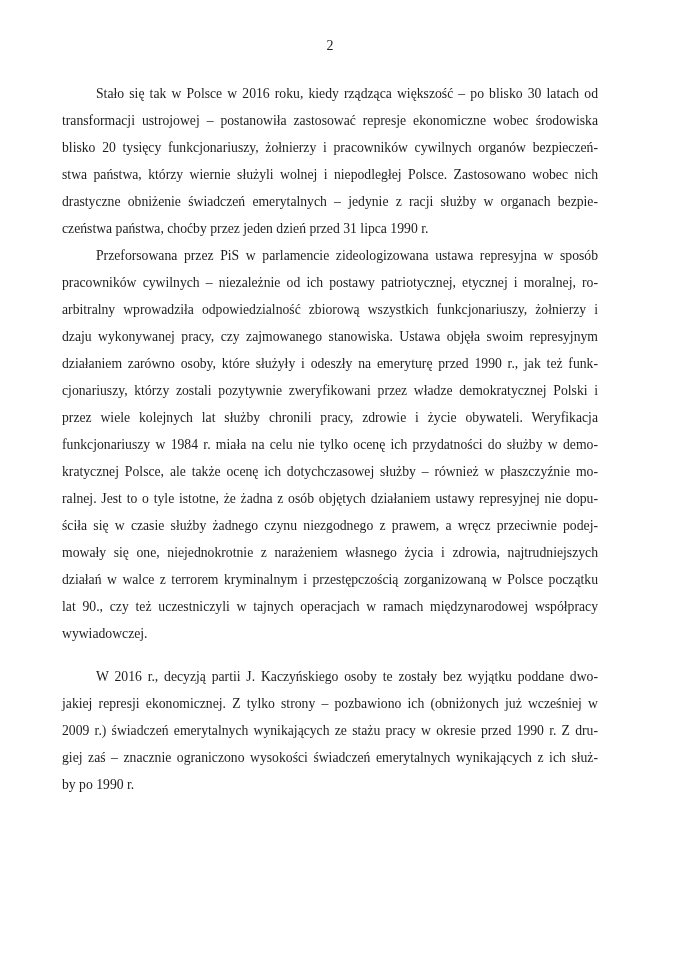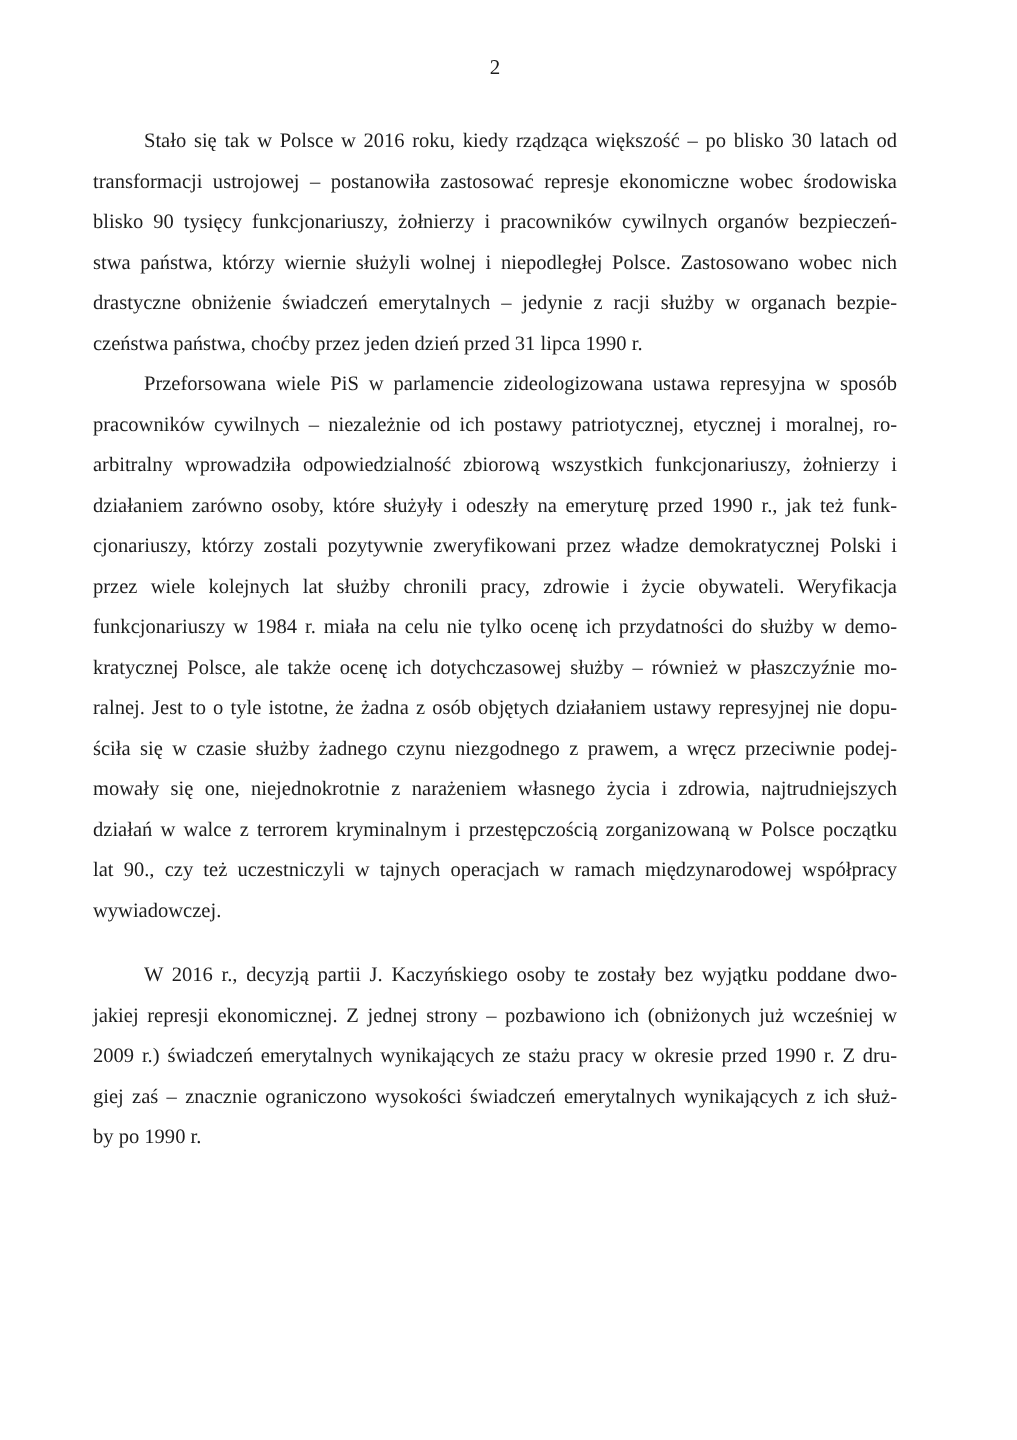--- a/index.html
+++ b/index.html
@@ -50,42 +50,43 @@
 </style>
 </head>
 <body>
 
 <div class="page">
   <div class="page-number">2</div>
   <div class="content" id="content">
       <div class="paragraph">
         <div class="line first">Stało się tak w Polsce w 2016 roku, kiedy rządząca większość – po blisko 30 latach od</div>
         <div class="line">transformacji ustrojowej – postanowiła zastosować represje ekonomiczne wobec środowiska</div>
-        <div class="line">blisko 90 tysięcy funkcjonariuszy, żołnierzy i pracowników cywilnych organów bezpieczeń-</div>
+        <div class="line">blisko 20 tysięcy funkcjonariuszy, żołnierzy i pracowników cywilnych organów bezpieczeń-</div>
         <div class="line">stwa państwa, którzy wiernie służyli wolnej i niepodległej Polsce. Zastosowano wobec nich</div>
         <div class="line">drastyczne obniżenie świadczeń emerytalnych – jedynie z racji służby w organach bezpie-</div>
         <div class="line last">czeństwa państwa, choćby przez jeden dzień przed 31 lipca 1990 r.</div>
       </div>
       <div class="paragraph">
-        <div class="line first">Przeforsowana wiele PiS w parlamencie zideologizowana ustawa represyjna w sposób</div>
+        <div class="line first">Przeforsowana przez PiS w parlamencie zideologizowana ustawa represyjna w sposób</div>
         <div class="line">pracowników cywilnych – niezależnie od ich postawy patriotycznej, etycznej i moralnej, ro-</div>
         <div class="line">arbitralny wprowadziła odpowiedzialność zbiorową wszystkich funkcjonariuszy, żołnierzy i</div>
+        <div class="line">dzaju wykonywanej pracy, czy zajmowanego stanowiska. Ustawa objęła swoim represyjnym</div>
         <div class="line">działaniem zarówno osoby, które służyły i odeszły na emeryturę przed 1990 r., jak też funk-</div>
         <div class="line">cjonariuszy, którzy zostali pozytywnie zweryfikowani przez władze demokratycznej Polski i</div>
         <div class="line">przez wiele kolejnych lat służby chronili pracy, zdrowie i życie obywateli. Weryfikacja</div>
         <div class="line">funkcjonariuszy w 1984 r. miała na celu nie tylko ocenę ich przydatności do służby w demo-</div>
         <div class="line">kratycznej Polsce, ale także ocenę ich dotychczasowej służby – również w płaszczyźnie mo-</div>
         <div class="line">ralnej. Jest to o tyle istotne, że żadna z osób objętych działaniem ustawy represyjnej nie dopu-</div>
         <div class="line">ściła się w czasie służby żadnego czynu niezgodnego z prawem, a wręcz przeciwnie podej-</div>
         <div class="line">mowały się one, niejednokrotnie z narażeniem własnego życia i zdrowia, najtrudniejszych</div>
         <div class="line">działań w walce z terrorem kryminalnym i przestępczością zorganizowaną w Polsce początku</div>
         <div class="line">lat 90., czy też uczestniczyli w tajnych operacjach w ramach międzynarodowej współpracy</div>
         <div class="line last">wywiadowczej.</div>
       </div>
       <div class="paragraph spaced">
         <div class="line first">W 2016 r., decyzją partii J. Kaczyńskiego osoby te zostały bez wyjątku poddane dwo-</div>
-        <div class="line">jakiej represji ekonomicznej. Z jednej strony – pozbawiono ich (obniżonych już wcześniej w</div>
+        <div class="line">jakiej represji ekonomicznej. Z tylko strony – pozbawiono ich (obniżonych już wcześniej w</div>
         <div class="line">2009 r.) świadczeń emerytalnych wynikających ze stażu pracy w okresie przed 1990 r. Z dru-</div>
         <div class="line">giej zaś – znacznie ograniczono wysokości świadczeń emerytalnych wynikających z ich służ-</div>
         <div class="line last">by po 1990 r.</div>
       </div>
     </div>
 </div>
 
 </body></html>

